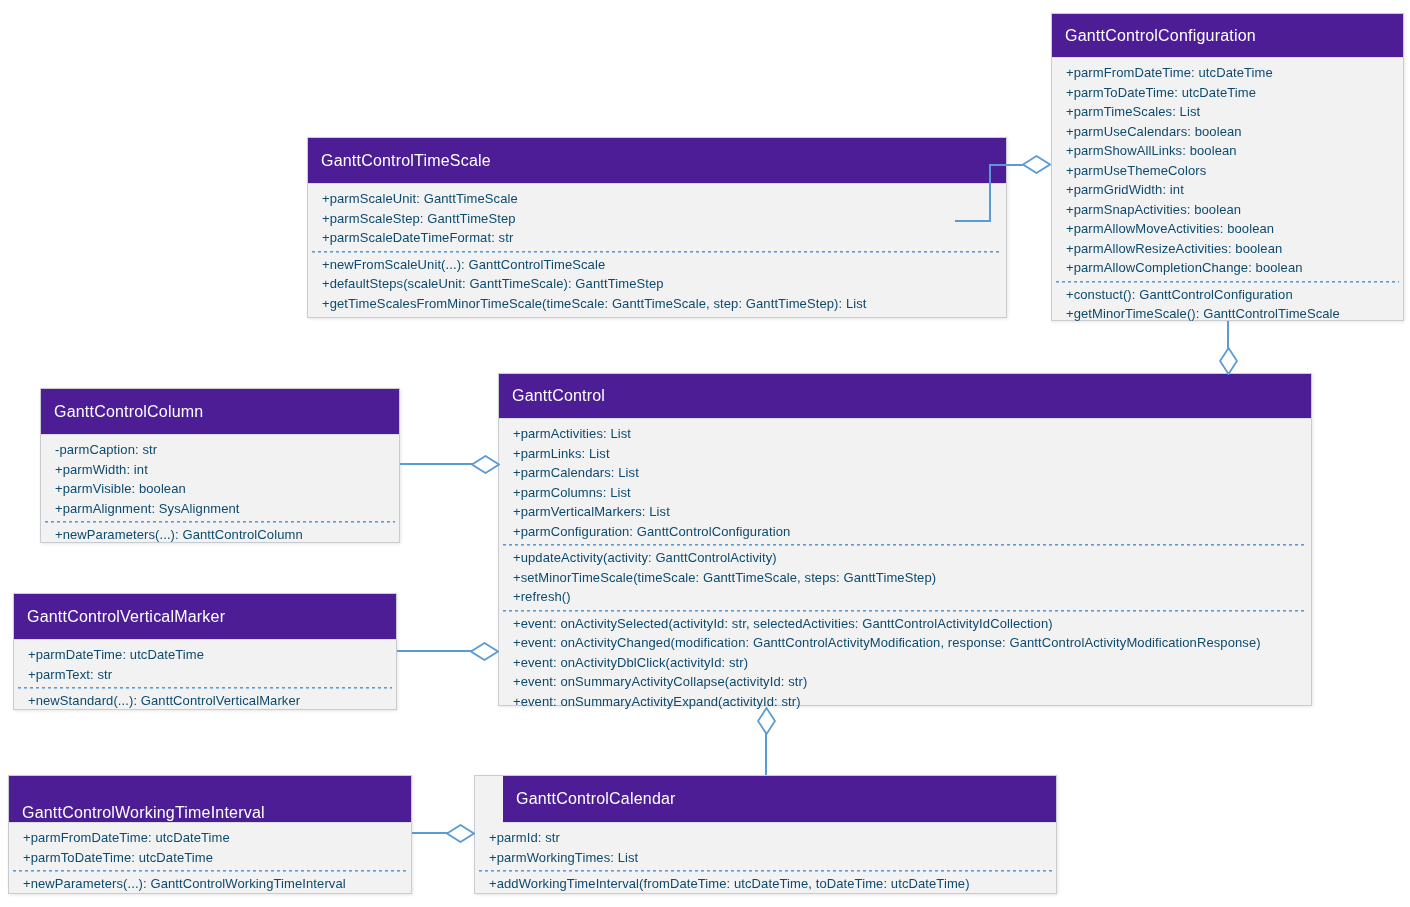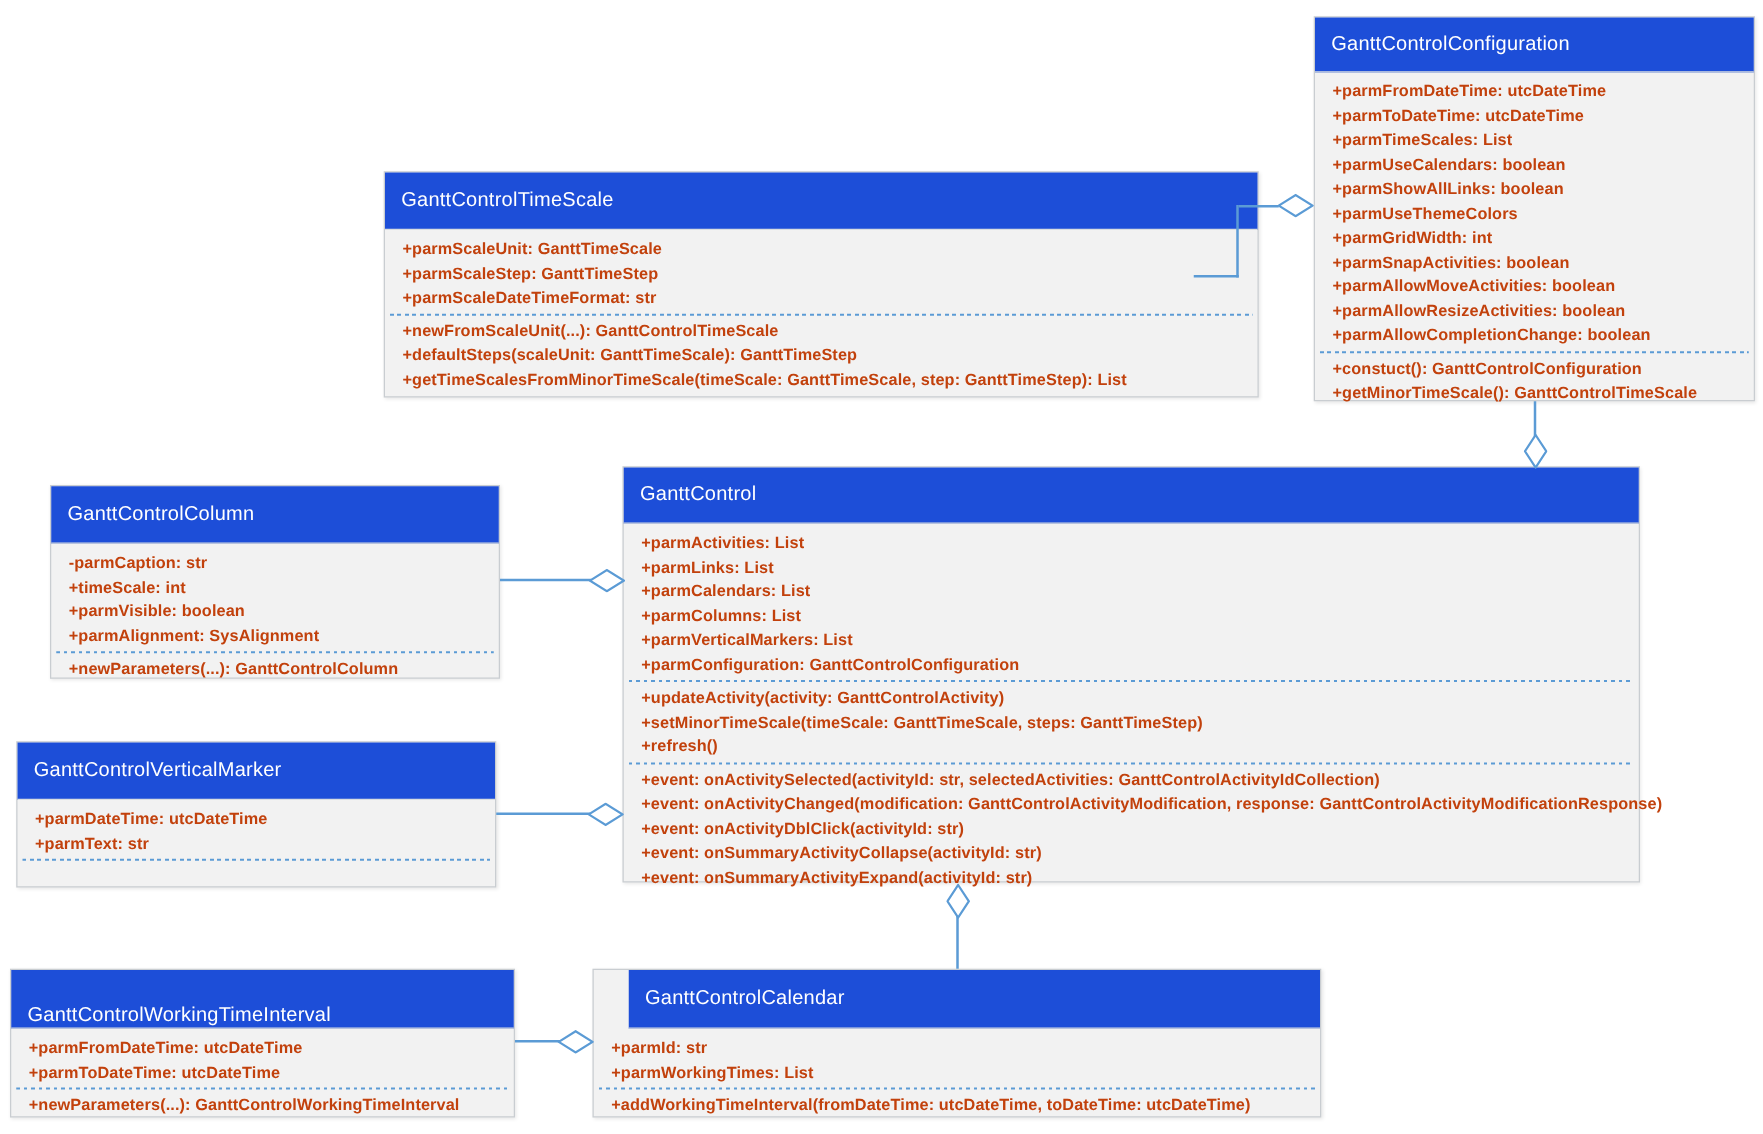--- a/index.html
+++ b/index.html
@@ -5,28 +5,28 @@
   html,body{margin:0;padding:0;background:#ffffff;}
   #canvas{
     position:relative;width:1410px;height:907px;background:#ffffff;overflow:hidden;
     font-family:"Liberation Sans","DejaVu Sans",sans-serif;
   }
   .uml-box{
     position:absolute;background:#f2f2f2;border:1px solid #c9cdd1;
     box-shadow:1px 1px 3px rgba(0,0,0,0.10);box-sizing:border-box;
   }
   .uml-header{
-    background:#1d4ed8;color:#ffffff;display:flex;align-items:center;
+    background:#4c1d95;color:#ffffff;display:flex;align-items:center;
     padding-left:13px;box-sizing:border-box;border-bottom:1px solid #d9dde0;
   }
   .uml-title{font-size:16px;letter-spacing:0.2px;white-space:nowrap;}
   .uml-body{padding-top:5px;}
   .row{
-    font-size:13px;line-height:19.5px;color:#c2410c;padding-left:14px;
-    white-space:nowrap;letter-spacing:0.1px;font-weight:bold;
+    font-size:13px;line-height:19.5px;color:#0c4a6e;padding-left:14px;
+    white-space:nowrap;letter-spacing:0.1px;
   }
   .sep{
     height:2px;margin:3px 4px 2px 4px;
     background-image:repeating-linear-gradient(90deg,#5b9bd5 0 3px,transparent 3px 6px);
     background-size:100% 1.6px;background-repeat:no-repeat;background-position:0 0;
   }
   .conn{position:absolute;background:#5b9bd5;}
   .diamond{position:absolute;}
   .diamond polygon{fill:#ffffff;stroke:#5b9bd5;stroke-width:1.8;}
 </style>
@@ -71,21 +71,21 @@
       <div class="row">+getMinorTimeScale(): GanttControlTimeScale</div>
     </div>
   </div>
 
   <div class="uml-box" style="left:40px;top:388px;width:360px;height:155px;">
     <div class="uml-header" style="height:46px;">
       <span class="uml-title">GanttControlColumn</span>
     </div>
     <div class="uml-body">
       <div class="row">-parmCaption: str</div>
-      <div class="row">+timeScale: int</div>
+      <div class="row">+parmWidth: int</div>
       <div class="row">+parmVisible: boolean</div>
       <div class="row">+parmAlignment: SysAlignment</div>
       <div class="sep"></div>
       <div class="row">+newParameters(...): GanttControlColumn</div>
     </div>
   </div>
 
   <div class="uml-box" style="left:498px;top:373px;width:814px;height:333px;">
     <div class="uml-header" style="height:45px;">
       <span class="uml-title">GanttControl</span>
@@ -111,20 +111,21 @@
   </div>
 
   <div class="uml-box" style="left:13px;top:593px;width:384px;height:117px;">
     <div class="uml-header" style="height:46px;">
       <span class="uml-title">GanttControlVerticalMarker</span>
     </div>
     <div class="uml-body">
       <div class="row">+parmDateTime: utcDateTime</div>
       <div class="row">+parmText: str</div>
       <div class="sep"></div>
+      <div class="row">+newStandard(...): GanttControlVerticalMarker</div>
     </div>
   </div>
 
   <div class="uml-box" style="left:8px;top:775px;width:404px;height:119px;">
     <div class="uml-header" style="height:47px;align-items:flex-end;">
       <span class="uml-title">GanttControlWorkingTimeInterval</span>
     </div>
     <div class="uml-body">
       <div class="row">+parmFromDateTime: utcDateTime</div>
       <div class="row">+parmToDateTime: utcDateTime</div>

